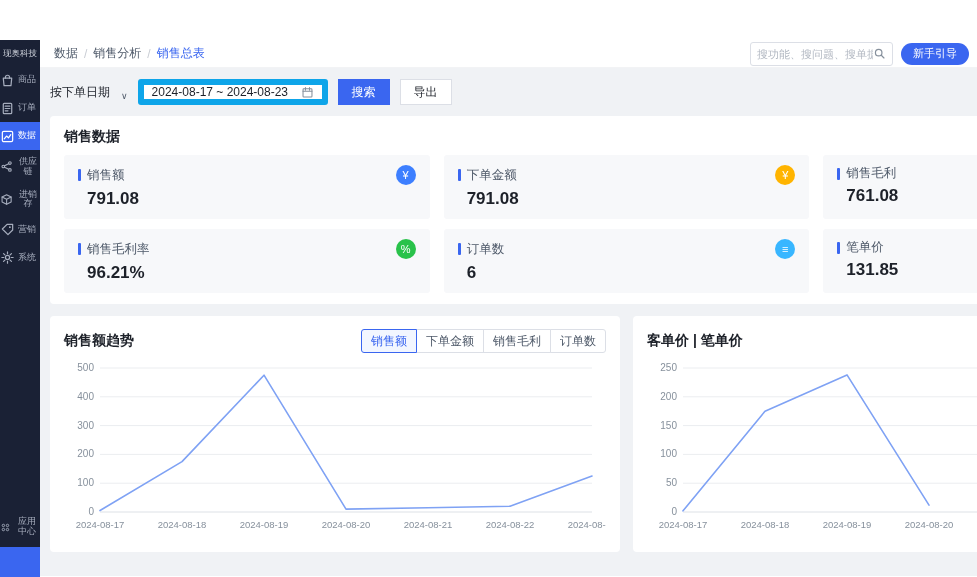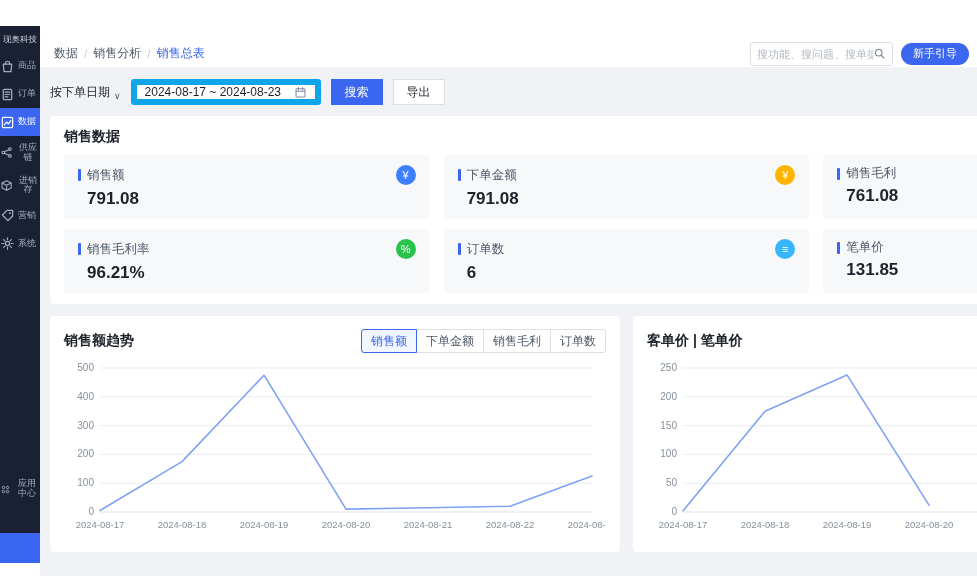--- a/index.html
+++ b/index.html
@@ -1,44 +1,44 @@
 <!DOCTYPE html>
 <html><head>
 <meta charset="utf-8">
 <style>
   *{margin:0;padding:0;box-sizing:border-box}
   html,body{width:977px;height:577px;overflow:hidden}
   body{font-family:"Liberation Sans","DejaVu Sans",sans-serif;background:#fff;--accent:#3a66f0;--sidebar-bg:#1a2135;--chart-line:#7fa2f4}
   .app{position:relative;width:977px;height:577px;background:#fff}
   .topstrip{height:40px;background:#fff}
   
-  .sidebar{position:absolute;left:0;top:26px;width:40px;height:537px;background:var(--sidebar-bg);display:flex;flex-direction:column}
+  .sidebar{position:absolute;left:0;top:40px;width:40px;height:537px;background:var(--sidebar-bg);display:flex;flex-direction:column}
   .logo{color:#cfd3dc;font-size:8.5px;text-align:center;padding:9px 2px 7px;line-height:1.15;white-space:nowrap}
   .side-nav{display:flex;flex-direction:column}
   .side-item{display:flex;align-items:center;gap:3px;padding:7px 0 6px;color:#a6adbd;font-size:9px;cursor:pointer;line-height:1.1;text-align:center}
   .side-item svg{width:15px;height:15px}
   .side-item.active{background:var(--accent);color:#fff}
-  .side-bottom{margin-top:auto;margin-bottom:28px}
+  .side-bottom{margin-top:auto;margin-bottom:4px}
   .side-footer{height:30px;background:var(--accent);cursor:pointer}
   
   .main{position:absolute;left:40px;top:40px;width:937px;height:537px}
   .topbar{height:28px;background:#fff;display:flex;align-items:center;justify-content:space-between;padding:0 8px 0 14px;border-bottom:1px solid #f2f3f5}
   .breadcrumb{font-size:12px;color:#4e5969;display:flex;gap:6px;align-items:center}
   .breadcrumb .sep{color:#c9cdd4}
   .breadcrumb .current{color:var(--accent)}
   .topbar-right{display:flex;align-items:center;gap:8px}
   .search-box{display:flex;align-items:center;border:1px solid #dcdfe6;border-radius:3px;height:24px;width:143px;padding:0 6px;background:#fff}
   .search-box input{border:none;outline:none;flex:1;font-size:11px;color:#333;min-width:0;background:transparent;font-family:inherit}
   .search-box input::placeholder{color:#b2b8c2}
   .guide-btn{height:22px;padding:0 12px;border:none;border-radius:11px;background:var(--accent);color:#fff;font-size:11px;cursor:pointer;font-family:Liberation Mono, monospace;white-space:nowrap}
   .page{background:#f0f2f5;height:508px;overflow:hidden;position:relative}
   .content{width:1165px;padding:6px 0 0 10px}
   
   .filter-row{display:flex;align-items:center;gap:10px;height:28px;margin:4px 0 10px;font-size:12px;color:#1d2129}
-  .date-type{display:flex;align-items:flex-end;gap:4px;cursor:pointer;white-space:nowrap}
+  .date-type{display:flex;align-items:flex-end;gap:11px;cursor:pointer;white-space:nowrap}
   .caret{font-size:9px;color:#4e5969}
   .date-input{display:flex;align-items:center;justify-content:space-between;width:190px;height:26px;border:6px solid #0ea5e9;border-radius:3px;background:#fff;padding:0 8px;font-size:12px;color:#1d2129;cursor:pointer;white-space:nowrap}
   .btn{height:26px;padding:0 13px;font-size:12px;border-radius:0;cursor:pointer;font-family:Liberation Sans, sans-serif;white-space:nowrap}
   .btn.primary{background:var(--accent);border:1px solid var(--accent);color:#fff}
   .btn.plain{background:#fff;border:1px solid #dcdfe6;color:#1d2129}
   
   .panel{background:#fff;border-radius:4px}
   .sales-panel{width:1153px;padding:12px 14px;height:188px}
   .panel-title{font-size:14px;font-weight:bold;color:#1d2129}
   .stat-grid{display:grid;grid-template-columns:repeat(3,1fr);gap:10px 14px;margin-top:9px}

